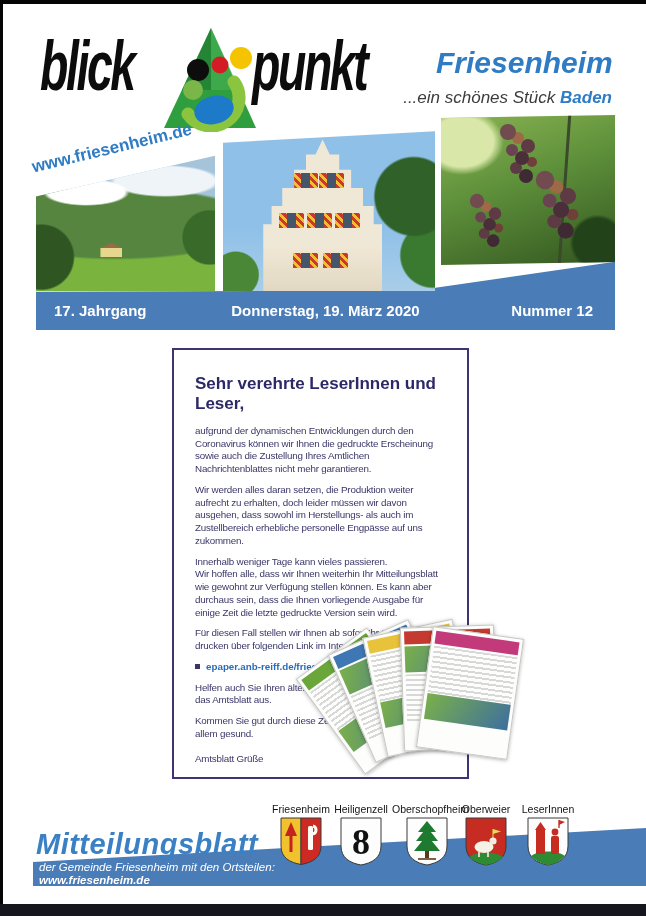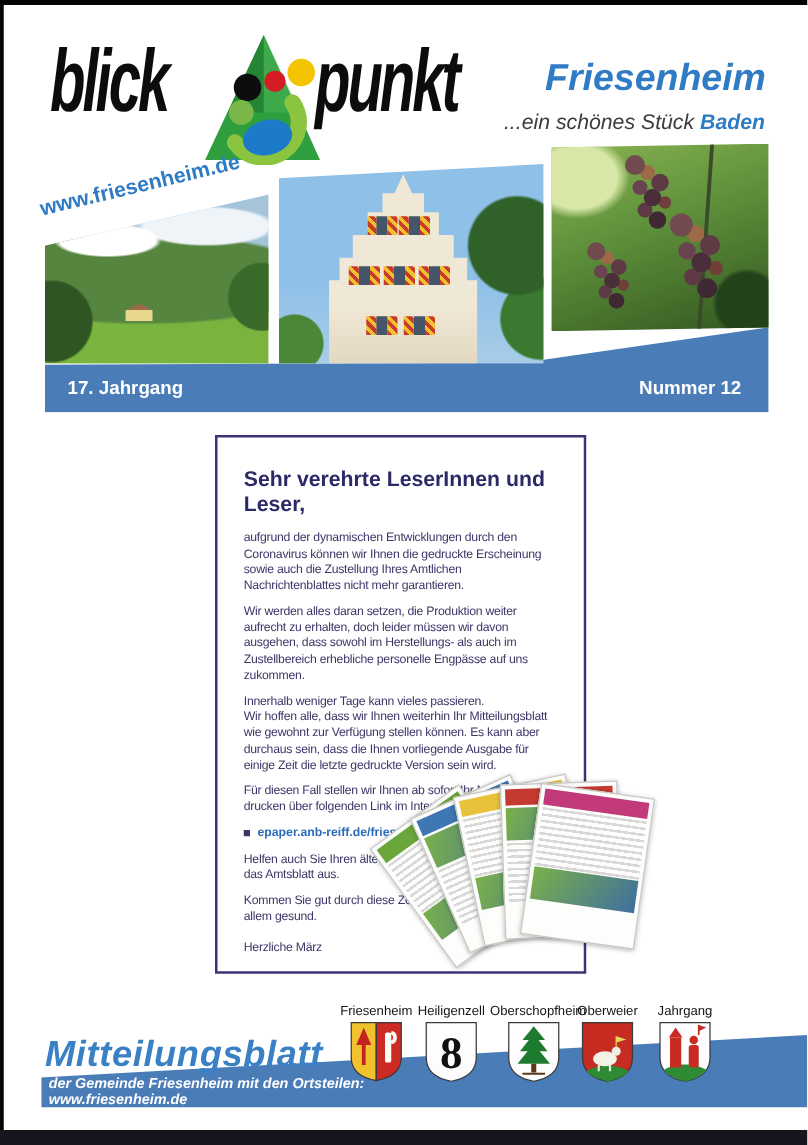--- a/index.html
+++ b/index.html
@@ -94,21 +94,21 @@
   .p4{width:92px;height:122px;left:84px;top:4px;transform:rotate(-2deg);}
   .p5{width:90px;height:120px;left:106px;top:10px;transform:rotate(8deg);}
   .m-red{background:#c43a30;} .m-blue{background:#3e77b4;} .m-green{background:#6aa63a;}
   .m-yel{background:#e8c23a;} .m-mag{background:#c23a7a;}
 
   
   .foot-band{position:absolute;left:0;top:820px;width:646px;height:68px;background:#4a7cb8;
     clip-path:polygon(33px 42px,646px 8px,646px 66px,33px 66px);}
   .foot-title{position:absolute;left:36px;top:828px;font-size:29px;font-weight:bold;font-style:italic;
     color:#3a80c4;letter-spacing:.5px;}
-  .foot-sub{position:absolute;left:39px;top:861px;font-size:11.5px;font-weight:bold;font-style:italic;color:#fff;line-height:1.2;}
+  .foot-sub{position:absolute;left:39px;top:861px;font-size:11.5px;font-weight:normal;font-style:italic;color:#fff;line-height:1.2;}
   .foot-web{position:absolute;left:39px;top:874px;font-size:11.5px;font-weight:bold;font-style:italic;color:#fff;text-decoration:none;}
   .crest{position:absolute;top:803px;width:70px;text-align:center;}
   .crest .lbl{font-size:10.5px;color:#141414;margin-bottom:1px;}
   .c1{left:266px;} .c2{left:326px;} .c3{left:392px;} .c4{left:451px;} .c5{left:513px;}
 </style>
 </head>
 <body>
 
 <div class="page">
   <div class="b-top"></div>
@@ -149,37 +149,38 @@
   <div class="photo ph-right">
     <div class="vine"></div>
     <div class="grapes g1"></div>
     <div class="grapes g2"></div>
     <div class="grapes g3"></div>
   </div>
   <div class="diag-url">www.friesenheim.de</div>
 
   <div class="issue-bar">
     <span class="vol">17. Jahrgang</span>
+    <span class="date">Donnerstag, 19. März 2020</span>
     <span class="num">Nummer 12</span>
   </div>
 
   <div class="letter-box">
     <div class="salutation">Sehr verehrte LeserInnen und Leser,</div>
     <p><span>aufgrund der dynamischen Entwicklungen durch den </span><span class="b">Coronavirus</span><span> können wir Ihnen die gedruckte Erscheinung sowie auch die Zustellung Ihres Amtlichen Nachrichtenblattes nicht mehr garantieren.</span></p>
     <p><span>Wir werden alles daran setzen, die </span><span class="b">Produktion</span><span> weiter aufrecht zu erhalten, doch leider müssen wir davon ausgehen, dass sowohl im Herstellungs- als auch im Zustellbereich erhebliche personelle Engpässe auf uns zukommen.</span></p>
     <p><span>Innerhalb weniger Tage kann vieles passieren.
 Wir hoffen alle, dass wir Ihnen weiterhin Ihr Mitteilungsblatt wie gewohnt zur Verfügung stellen können. Es kann aber durchaus sein, dass die Ihnen vorliegende Ausgabe für einige Zeit die letzte gedruckte Version sein wird.</span></p>
     <p><span>Für diesen Fall stellen wir Ihnen ab sofort Ihr Mitteilungsblatt </span><span class="b">drucken</span><span> über folgenden Link im Internet zur Verfügung:</span></p>
     <div class="link-row">
       <span class="sq"></span>
       <a href="#" class="epaper">epaper.anb-reiff.de/friesenheim</a>
     </div>
     <p><span>Helfen auch Sie Ihren älteren Nachbarn und drucken Ihnen das Amtsblatt aus.</span></p>
     <p><span>Kommen Sie gut durch diese Zeiten und bleiben Sie vor allem gesund.</span></p>
-    <p class="closing">Herzliche März</p>
+    <p class="closing">Amtsblatt Grüße</p>
     <svg class="sig-svg" width="140" height="42" viewBox="0 0 140 42">
       <path d="M4,30 C8,12 20,6 17,16 C14,25 5,27 10,21 C16,13 24,16 28,22" stroke="#2d2a6e" stroke-width="1.7" fill="none" stroke-linecap="round"></path>
       <path d="M40,28 C46,6 60,4 54,14 C49,23 62,10 68,15 C72,18 77,12 83,17 C87,20 93,12 99,18 C103,22 110,14 116,20 C120,25 112,36 106,30 C102,25 110,20 118,24" stroke="#2d2a6e" stroke-width="1.7" fill="none" stroke-linecap="round"></path>
     </svg>
 
   </div>
 
   <div class="fan">
     <div class="paper p1">
         <div class="m m-green"></div>
@@ -248,21 +249,21 @@
       <path d="M5,41 C13,35 31,35 39,41 C33,46.5 28,48 22,49 C15,47.5 9,45 5,41 Z" fill="#2e8b34"></path>
       <line x1="29" y1="25" x2="29" y2="13" stroke="#d8b23a" stroke-width="1.4"></line>
       <polygon points="29,13 37,15.5 29,18" fill="#e8d85a"></polygon>
       <ellipse cx="20" cy="31" rx="9.5" ry="6" fill="#f4f2e6"></ellipse>
       <circle cx="29" cy="25" r="3.6" fill="#efece0"></circle>
       <line x1="15" y1="36" x2="15" y2="41" stroke="#e8e4d4" stroke-width="1.8"></line>
       <line x1="24" y1="36" x2="24" y2="41" stroke="#e8e4d4" stroke-width="1.8"></line>
     </svg>
   </div>
   <div class="crest c5">
-    <div class="lbl">Jahrgang</div>
+    <div class="lbl">LeserInnen</div>
     <svg width="44" height="50" viewBox="0 0 44 50">
       <path d="M2,2 H42 V30 C42,42 33,47 22,49 C11,47 2,42 2,30 Z" fill="#fdfdfd" stroke="#3a3a3a" stroke-width="1"></path>
       <path d="M5,40 C13,34 31,34 39,40 C33,46 28,48 22,49 C15,47.5 9,44.5 5,40 Z" fill="#2e8b34"></path>
       <rect x="10" y="14" width="9" height="24" fill="#c62c22"></rect>
       <polygon points="9,14 14.5,6 20,14" fill="#c62c22"></polygon>
       <rect x="25" y="20" width="8" height="18" rx="2" fill="#c62c22"></rect>
       <circle cx="29" cy="16" r="3.4" fill="#c62c22"></circle>
       <line x1="33" y1="12" x2="33" y2="4" stroke="#c62c22" stroke-width="1.4"></line>
       <polygon points="33,4 39,6 33,9" fill="#c62c22"></polygon>
     </svg>

